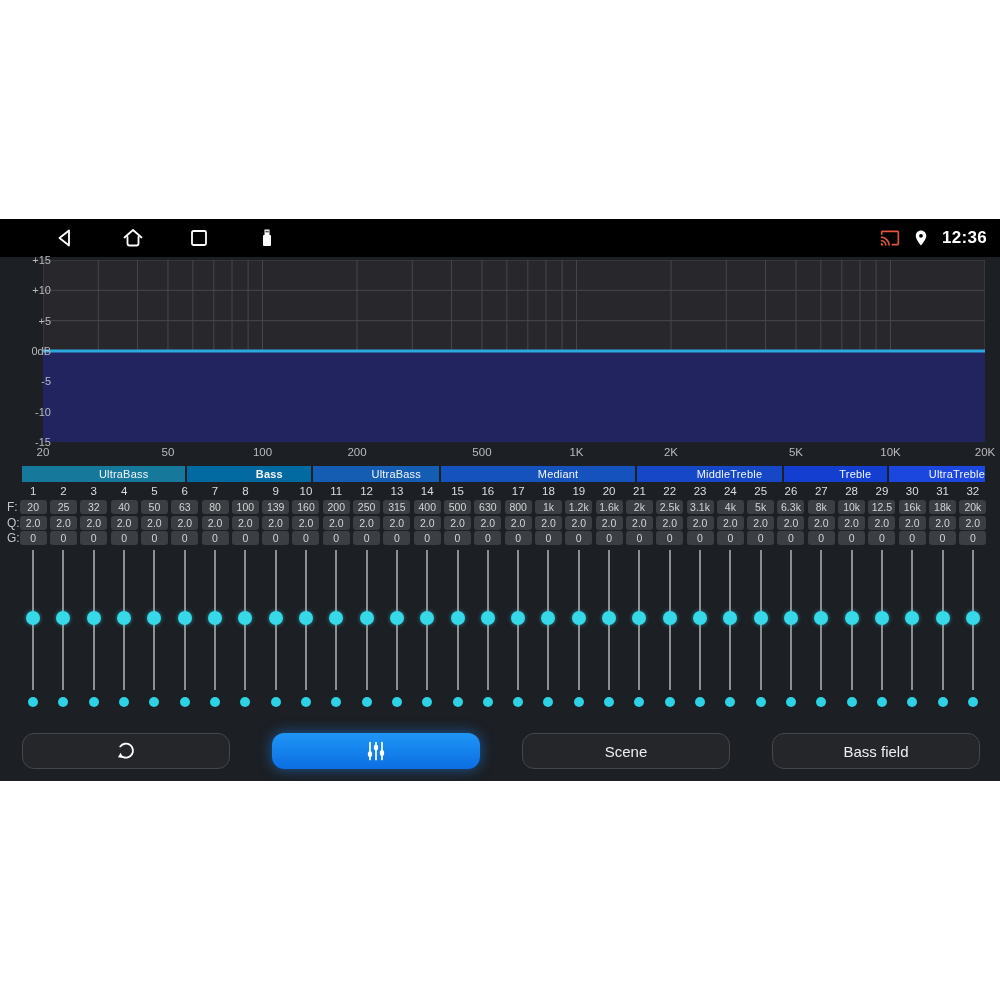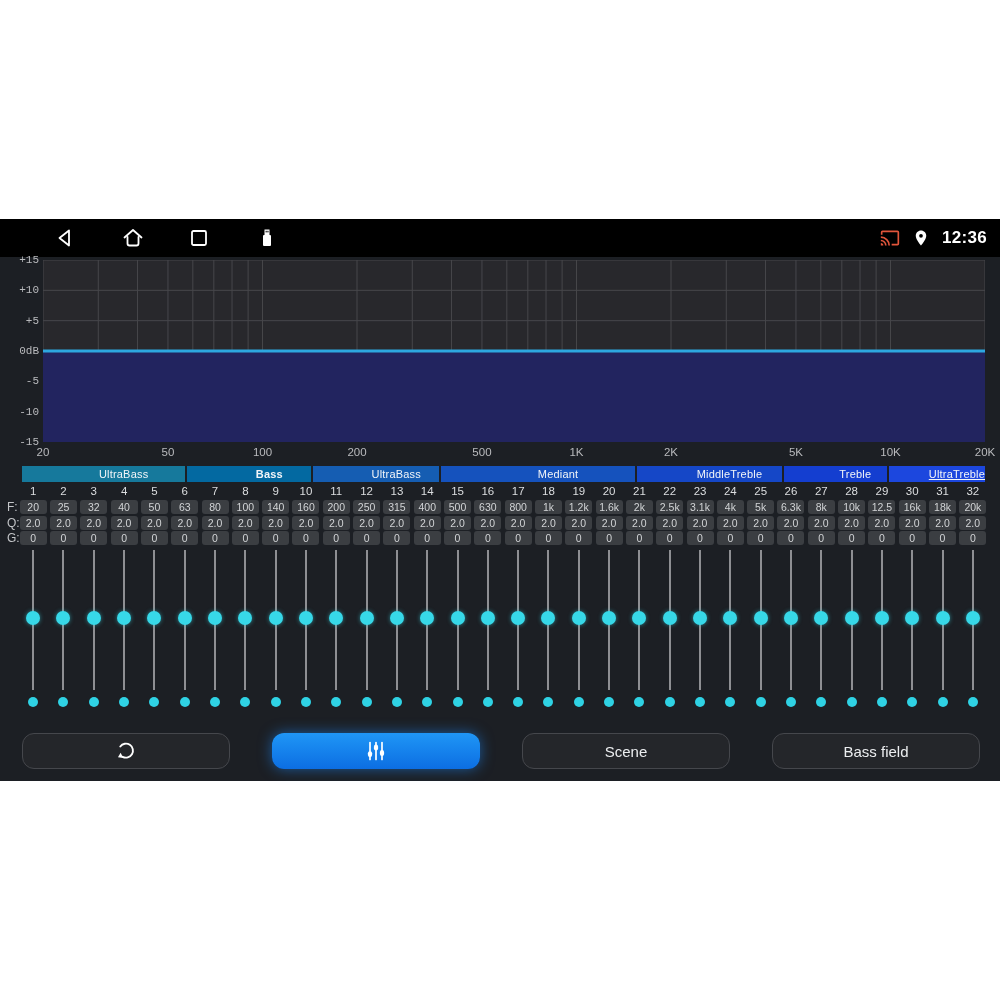--- a/index.html
+++ b/index.html
@@ -7,21 +7,21 @@
   .device{position:absolute;left:0;top:219px;width:1000px;height:562px;background:#1c1f24;}
   
   .statusbar{position:absolute;left:0;top:0;width:1000px;height:38px;background:#000;}
   .navicon{position:absolute;top:7px;width:24px;height:24px;}
   .statusbar .right{position:absolute;right:13px;top:0;height:38px;display:flex;align-items:center;gap:12px;}
   .time{color:#fff;font-size:17px;font-weight:700;letter-spacing:.3px;}
   
   .graph{position:absolute;left:0;top:38px;width:1000px;height:202px;}
   .plot{position:absolute;left:43px;top:3px;width:942px;height:182px;background:#28282c;}
   .plot svg{display:block;}
-  .ylab{position:absolute;left:2px;width:37px;text-align:right;color:#b9babd;font-size:11px;line-height:14px;font-family:Liberation Mono, monospace;}
+  .ylab{position:absolute;left:14px;width:37px;text-align:right;color:#b9babd;font-size:11px;line-height:14px;}
   .xlab{position:absolute;top:189px;color:#b9babd;font-size:11.5px;transform:translateX(-50%);}
   
   .band-groups{position:absolute;left:22px;top:247px;width:963px;height:16px;display:flex;gap:2px;}
   .band-seg{height:16px;display:flex;align-items:center;justify-content:center;
     color:#f2f5f8;font-size:11px;letter-spacing:.2px;padding-left:40px;}
   
   .cols{position:absolute;left:18px;width:970px;display:grid;grid-template-columns:repeat(32,1fr);}
   .row-numbers{top:265px;height:13px;}
   .row-f{top:281px;height:14px;}
   .row-q{top:297px;height:14px;}
@@ -143,21 +143,21 @@
       </div>
   </div>
 
   <div class="band-groups" id="band-groups">
       <div class="band-seg" style="flex: 180 1 0%; background: rgb(22, 121, 156);">UltraBass</div>
       <div class="band-seg" style="flex: 123 1 0%; background: #0369a1; font-weight: bold;">Bass</div>
       <div class="band-seg" style="flex: 125 1 0%; background: rgb(21, 93, 178);">UltraBass</div>
       <div class="band-seg" style="flex: 225 1 0%; background: rgb(21, 82, 189);">Mediant</div>
       <div class="band-seg" style="flex: 153 1 0%; background: rgb(21, 71, 199);">MiddleTreble</div>
       <div class="band-seg" style="flex: 92 1 0%; background: rgb(20, 62, 208);">Treble</div>
-      <div class="band-seg" style="flex: 60 1 0%; background: rgb(28, 71, 222); text-decoration: underline;">UltraTreble</div>
+      <div class="band-seg" style="flex: 60 1 0%; background: rgb(28, 71, 222);">UltraTreble</div>
     </div>
 
   <div class="cols row-numbers" id="row-numbers">
       <div class="cell">
         <div class="bandnum">1</div>
       </div>
       <div class="cell">
         <div class="bandnum">2</div>
       </div>
       <div class="cell">
@@ -273,21 +273,21 @@
       <div class="cell">
         <div class="valbox">63</div>
       </div>
       <div class="cell">
         <div class="valbox">80</div>
       </div>
       <div class="cell">
         <div class="valbox">100</div>
       </div>
       <div class="cell">
-        <div class="valbox">140</div>
+        <div class="valbox">139</div>
       </div>
       <div class="cell">
         <div class="valbox">160</div>
       </div>
       <div class="cell">
         <div class="valbox">200</div>
       </div>
       <div class="cell">
         <div class="valbox">250</div>
       </div>

